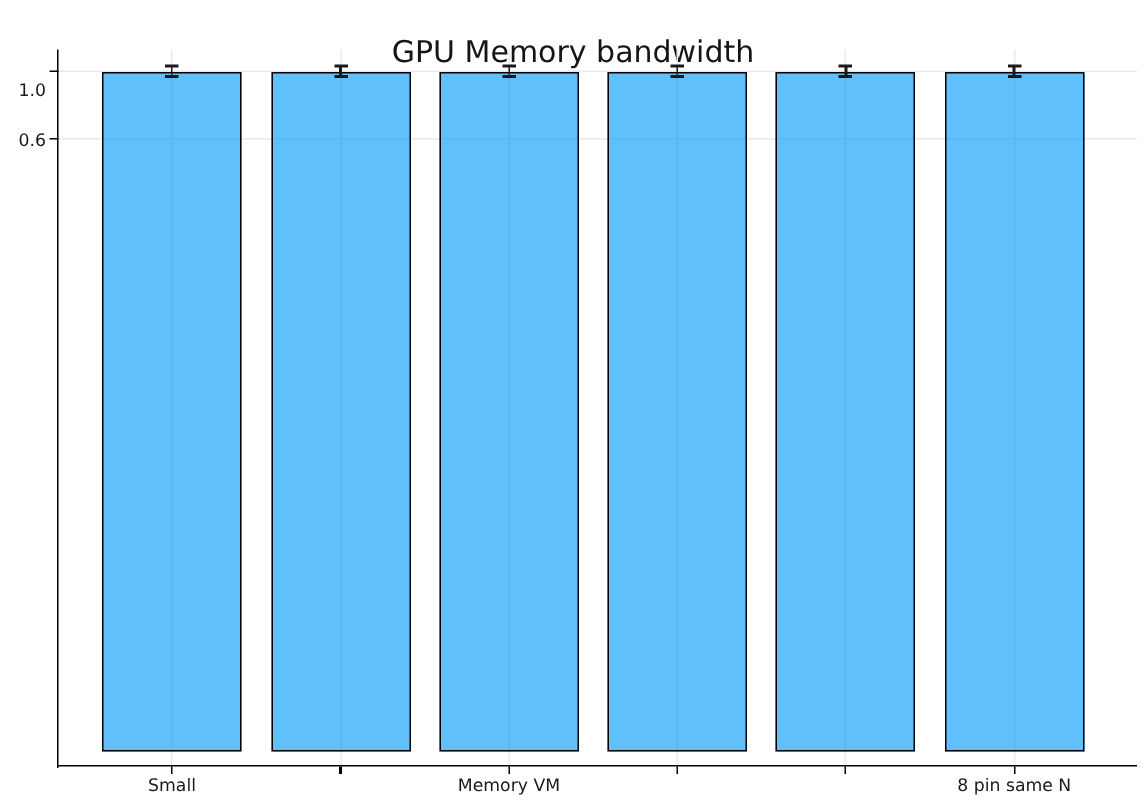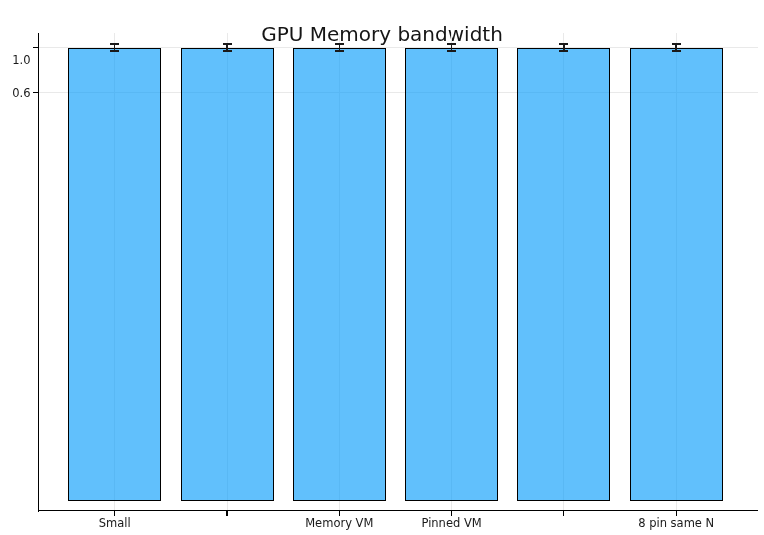--- a/index.html
+++ b/index.html
@@ -74,21 +74,20 @@
     <div class="errbar-cap" style="left: 334.8px; top: 43.072px; width: 9px;"></div>
     <div class="errbar-cap" style="left: 334.8px; top: 50.328px; width: 9px;"></div>
     <div class="tick-x" style="left: 338.7px; top: 510.5px; height: 5.5px;"></div>
     <div class="xlabel" style="left: 279.3px; top: 516px; width: 120px;">Memory VM</div>
     <div class="gridline-v" style="left: 451.1px; top: 33px; height: 477.5px;"></div>
     <div class="bar" style="left: 405.1px; top: 47.5px; width: 93px; height: 453.5px; background: rgba(0, 154, 250, 0.62); border-color: rgb(0, 0, 0);"></div>
     <div class="errbar-stem" style="left: 450.85px; top: 43.872px; height: 7.256px;"></div>
     <div class="errbar-cap" style="left: 447.1px; top: 43.072px; width: 9px;"></div>
     <div class="errbar-cap" style="left: 447.1px; top: 50.328px; width: 9px;"></div>
     <div class="tick-x" style="left: 451px; top: 510.5px; height: 5.5px;"></div>
-    <div class="xlabel" style="left: 391.6px; top: 516px; width: 120px;">Pinned VM</div>
     <div class="gridline-v" style="left: 563.4px; top: 33px; height: 477.5px;"></div>
     <div class="bar" style="left: 517.4px; top: 47.5px; width: 93px; height: 453.5px; background: rgba(0, 154, 250, 0.62); border-color: rgb(0, 0, 0);"></div>
     <div class="errbar-stem" style="left: 563.15px; top: 43.872px; height: 7.256px;"></div>
     <div class="errbar-cap" style="left: 559.4px; top: 43.072px; width: 9px;"></div>
     <div class="errbar-cap" style="left: 559.4px; top: 50.328px; width: 9px;"></div>
     <div class="tick-x" style="left: 563.3px; top: 510.5px; height: 5.5px;"></div>
     <div class="gridline-v" style="left: 675.7px; top: 33px; height: 477.5px;"></div>
     <div class="bar" style="left: 629.7px; top: 47.5px; width: 93px; height: 453.5px; background: rgba(0, 154, 250, 0.62); border-color: rgb(0, 0, 0);"></div>
     <div class="errbar-stem" style="left: 675.45px; top: 43.872px; height: 7.256px;"></div>
     <div class="errbar-cap" style="left: 671.7px; top: 43.072px; width: 9px;"></div>

